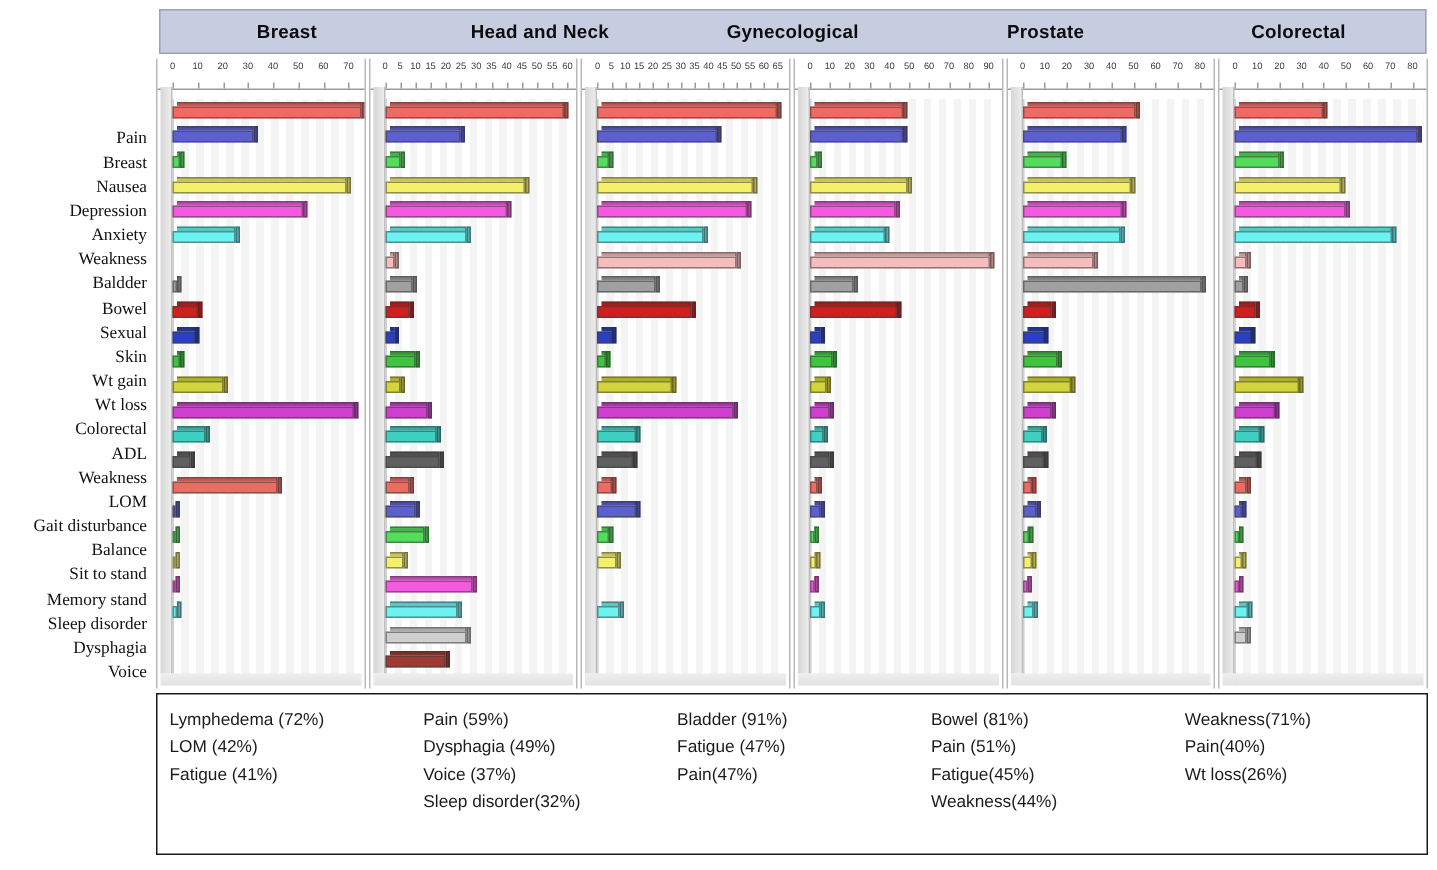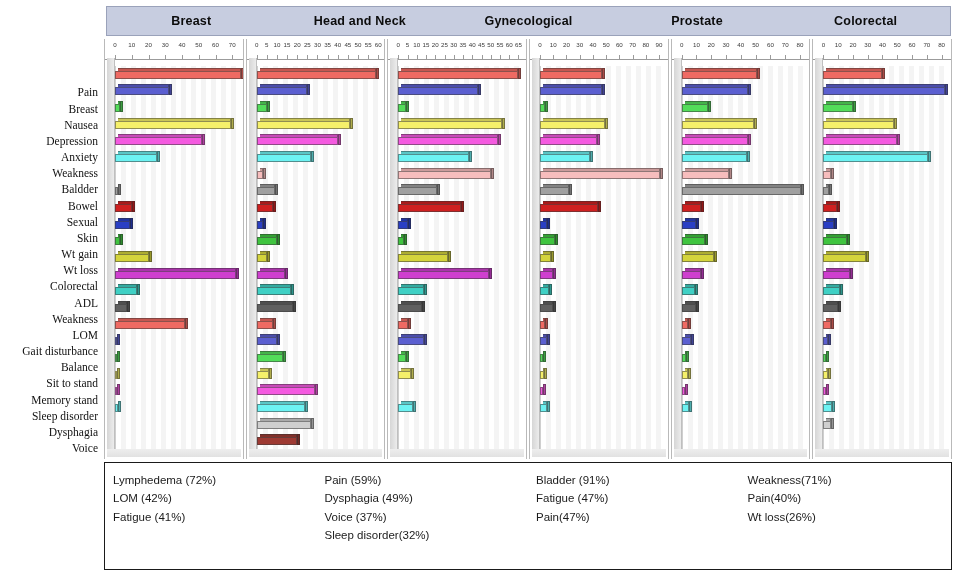--- a/index.html
+++ b/index.html
@@ -1382,19 +1382,25 @@
         <div class="legend-item">Dysphagia (49%)</div>
         <div class="legend-item">Voice (37%)</div>
         <div class="legend-item">Sleep  disorder(32%)</div>
       </div>
       <div class="legend-col">
         <div class="legend-item">Bladder (91%)</div>
         <div class="legend-item">Fatigue (47%)</div>
         <div class="legend-item">Pain(47%)</div>
       </div>
       <div class="legend-col">
+        <div class="legend-item">Bowel (81%)</div>
+        <div class="legend-item">Pain (51%)</div>
+        <div class="legend-item">Fatigue(45%)</div>
+        <div class="legend-item">Weakness(44%)</div>
+      </div>
+      <div class="legend-col">
         <div class="legend-item">Weakness(71%)</div>
         <div class="legend-item">Pain(40%)</div>
         <div class="legend-item">Wt loss(26%)</div>
       </div>
     </div>
 
 </div>
 
 </body></html>

